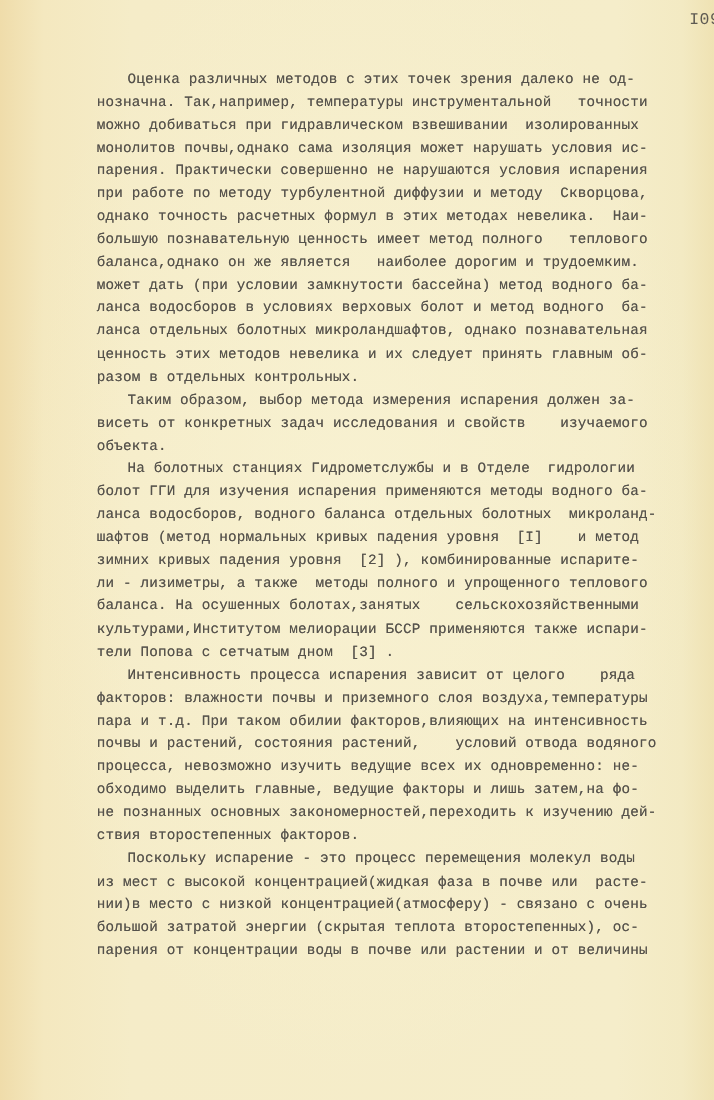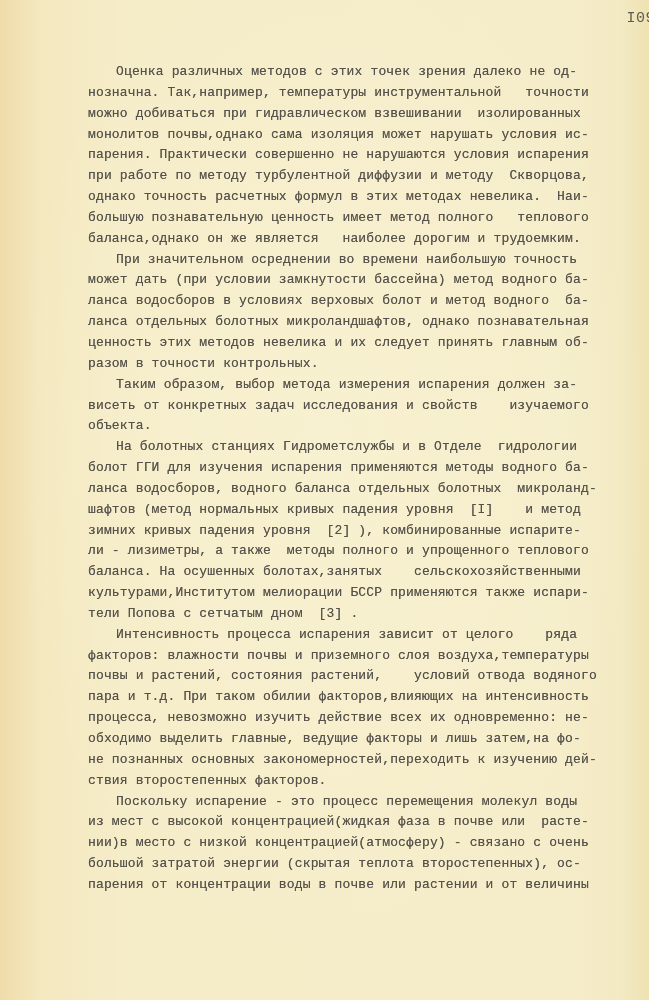--- a/index.html
+++ b/index.html
@@ -66,26 +66,25 @@
       <span class="line">можно добиваться при гидравлическом взвешивании  изолированных</span>
       <span class="line">монолитов почвы,однако сама изоляция может нарушать условия ис-</span>
       <span class="line">парения. Практически совершенно не нарушаются условия испарения</span>
       <span class="line">при работе по методу турбулентной диффузии и методу  Скворцова,</span>
       <span class="line">однако точность расчетных формул в этих методах невелика.  Наи-</span>
       <span class="line">большую познавательную ценность имеет метод полного   теплового</span>
       <span class="line">баланса,однако он же является   наиболее дорогим и трудоемким.</span>
     </div>
 
     <div>
-      <span class="line indent">При значительном осреднении во времени наибольшую точность</span>
       <span class="line">может дать (при условии замкнутости бассейна) метод водного ба-</span>
       <span class="line">ланса водосборов в условиях верховых болот и метод водного  ба-</span>
       <span class="line">ланса отдельных болотных микроландшафтов, однако познавательная</span>
       <span class="line">ценность этих методов невелика и их следует принять главным об-</span>
-      <span class="line">разом в точности контрольных.</span>
+      <span class="line">разом в отдельных контрольных.</span>
     </div>
 
     <div>
       <span class="line indent">Таким образом, выбор метода измерения испарения должен за-</span>
       <span class="line">висеть от конкретных задач исследования и свойств    изучаемого</span>
       <span class="line">объекта.</span>
     </div>
 
     <div>
       <span class="line indent">На болотных станциях Гидрометслужбы и в Отделе  гидрологии</span>
@@ -95,23 +94,23 @@
       <span class="line">зимних кривых падения уровня  [2] ), комбинированные испарите-</span>
       <span class="line">ли - лизиметры, а также  методы полного и упрощенного теплового</span>
       <span class="line">баланса. На осушенных болотах,занятых    сельскохозяйственными</span>
       <span class="line">культурами,Институтом мелиорации БССР применяются также испари-</span>
       <span class="line">тели Попова с сетчатым дном  [3] .</span>
     </div>
 
     <div>
       <span class="line indent">Интенсивность процесса испарения зависит от целого    ряда</span>
       <span class="line">факторов: влажности почвы и приземного слоя воздуха,температуры</span>
+      <span class="line">пара и т.д. При таком обилии факторов,влияющих на интенсивность</span>
       <span class="line">почвы и растений, состояния растений,    условий отвода водяного</span>
-      <span class="line">пара и т.д. При таком обилии факторов,влияющих на интенсивность</span>
-      <span class="line">процесса, невозможно изучить действие всех их одновременно: не-</span>
+      <span class="line">процесса, невозможно изучить ведущие всех их одновременно: не-</span>
       <span class="line">обходимо выделить главные, ведущие факторы и лишь затем,на фо-</span>
       <span class="line">не познанных основных закономерностей,переходить к изучению дей-</span>
       <span class="line">ствия второстепенных факторов.</span>
     </div>
 
     <div>
       <span class="line indent">Поскольку испарение - это процесс перемещения молекул воды</span>
       <span class="line">из мест с высокой концентрацией(жидкая фаза в почве или  расте-</span>
       <span class="line">нии)в место с низкой концентрацией(атмосферу) - связано с очень</span>
       <span class="line">большой затратой энергии (скрытая теплота второстепенных), ос-</span>

